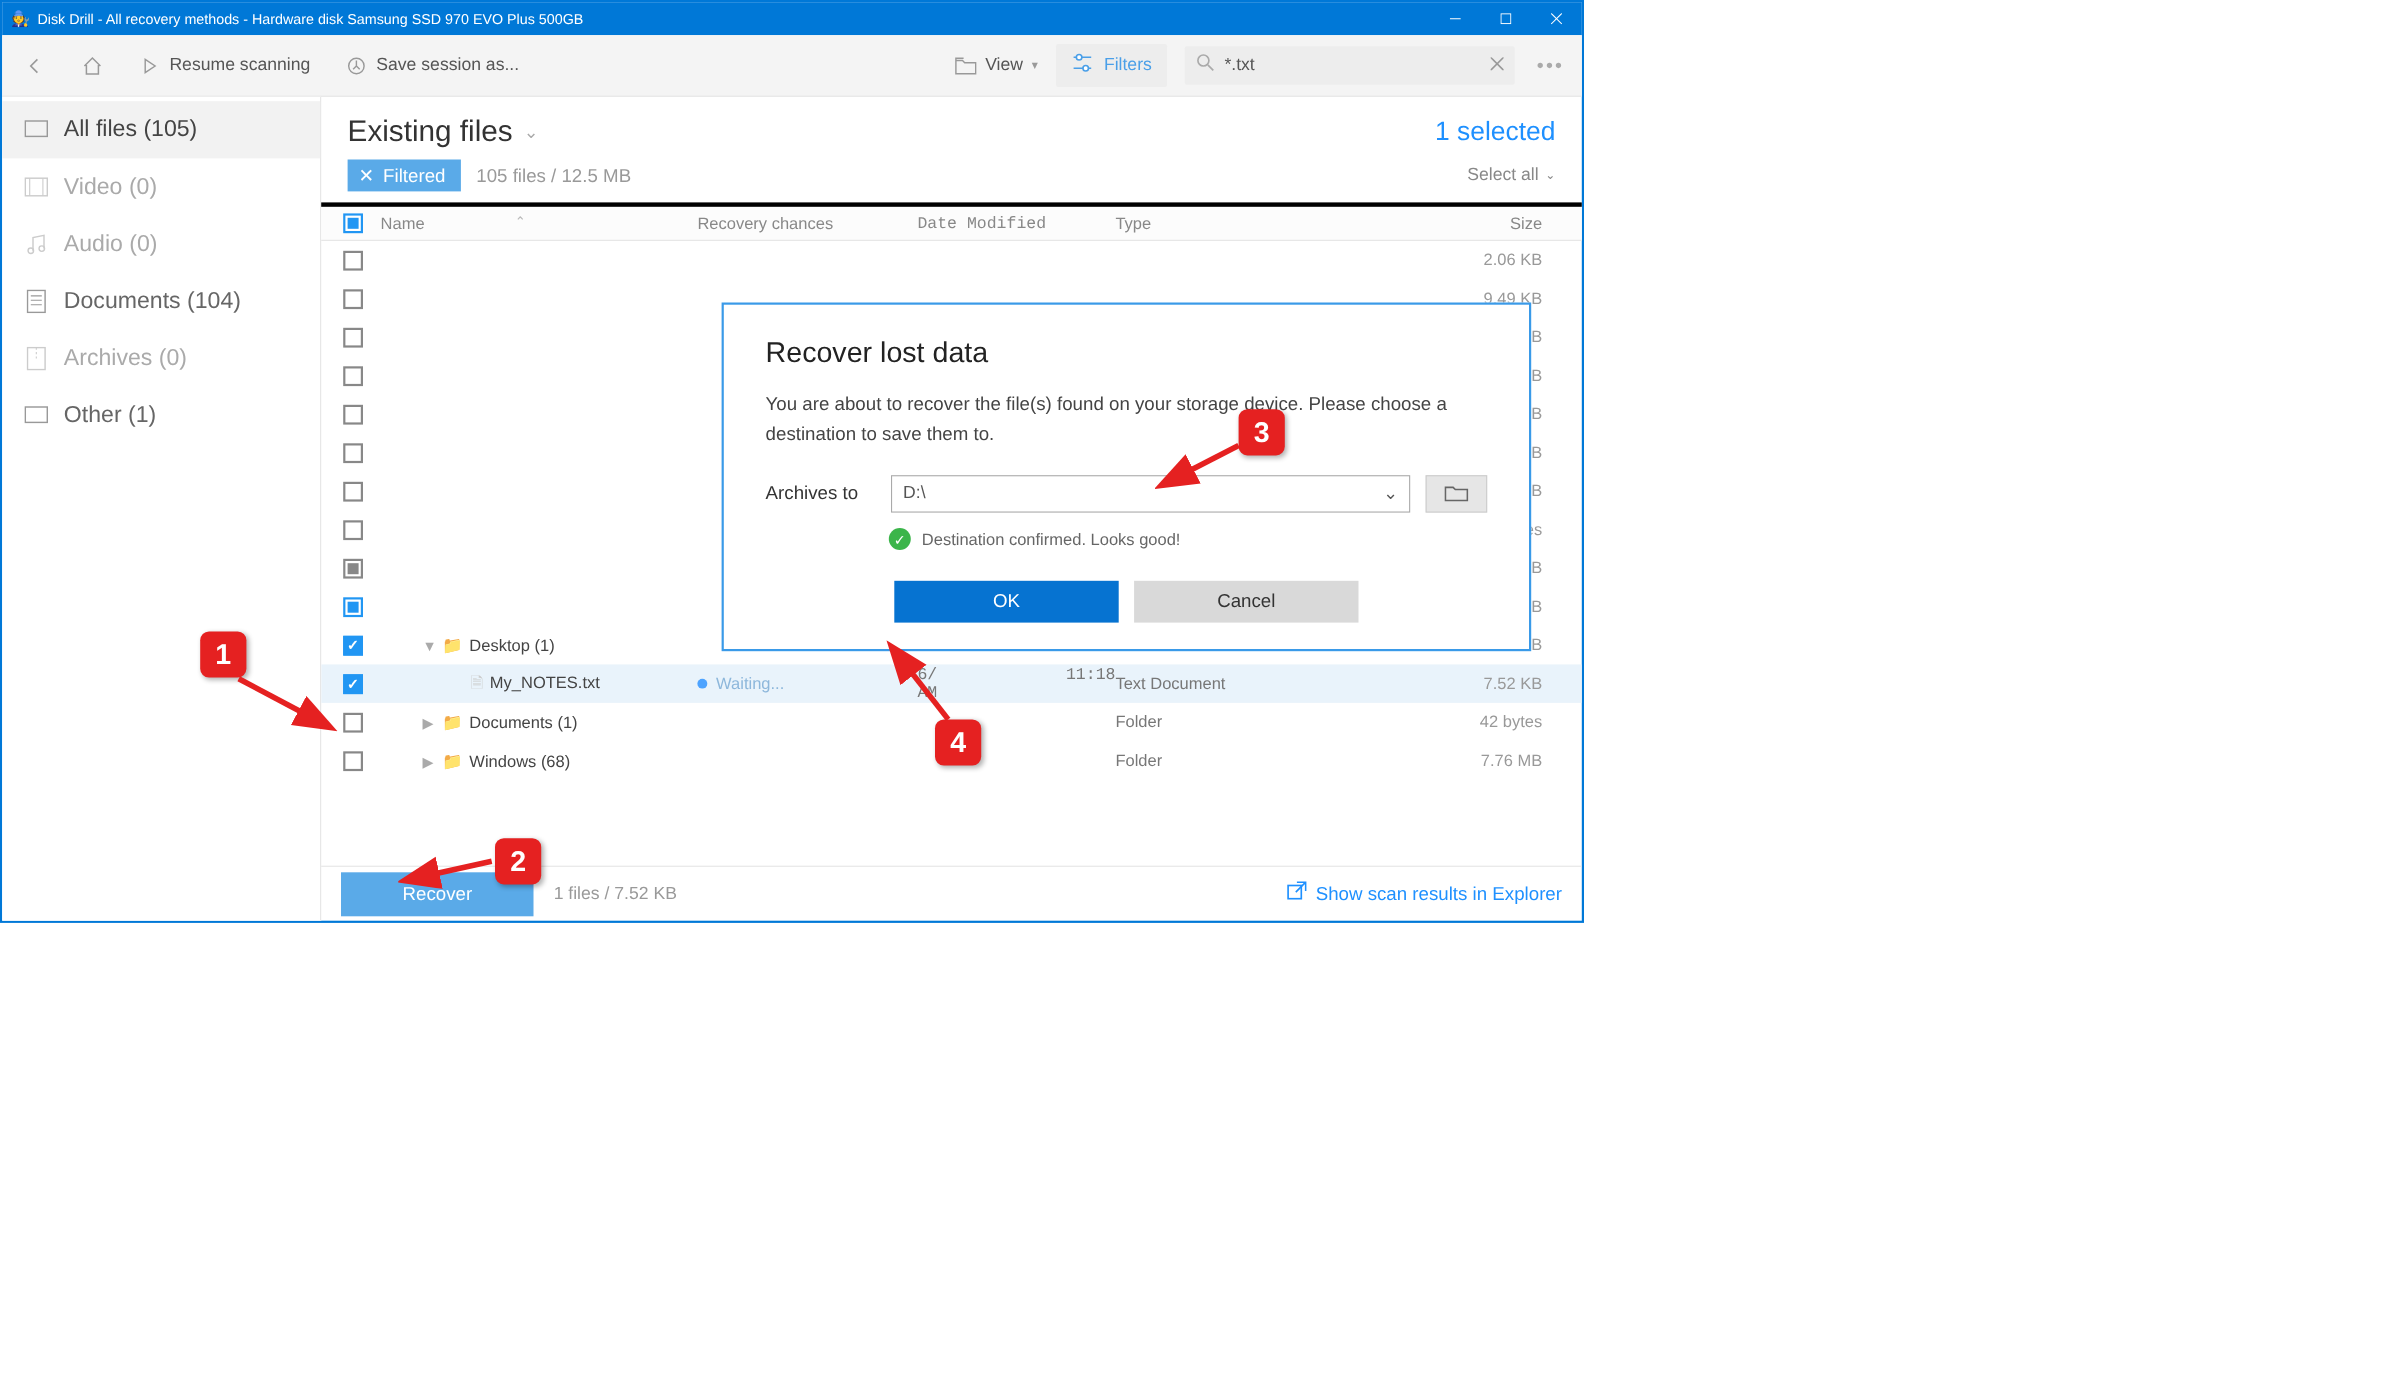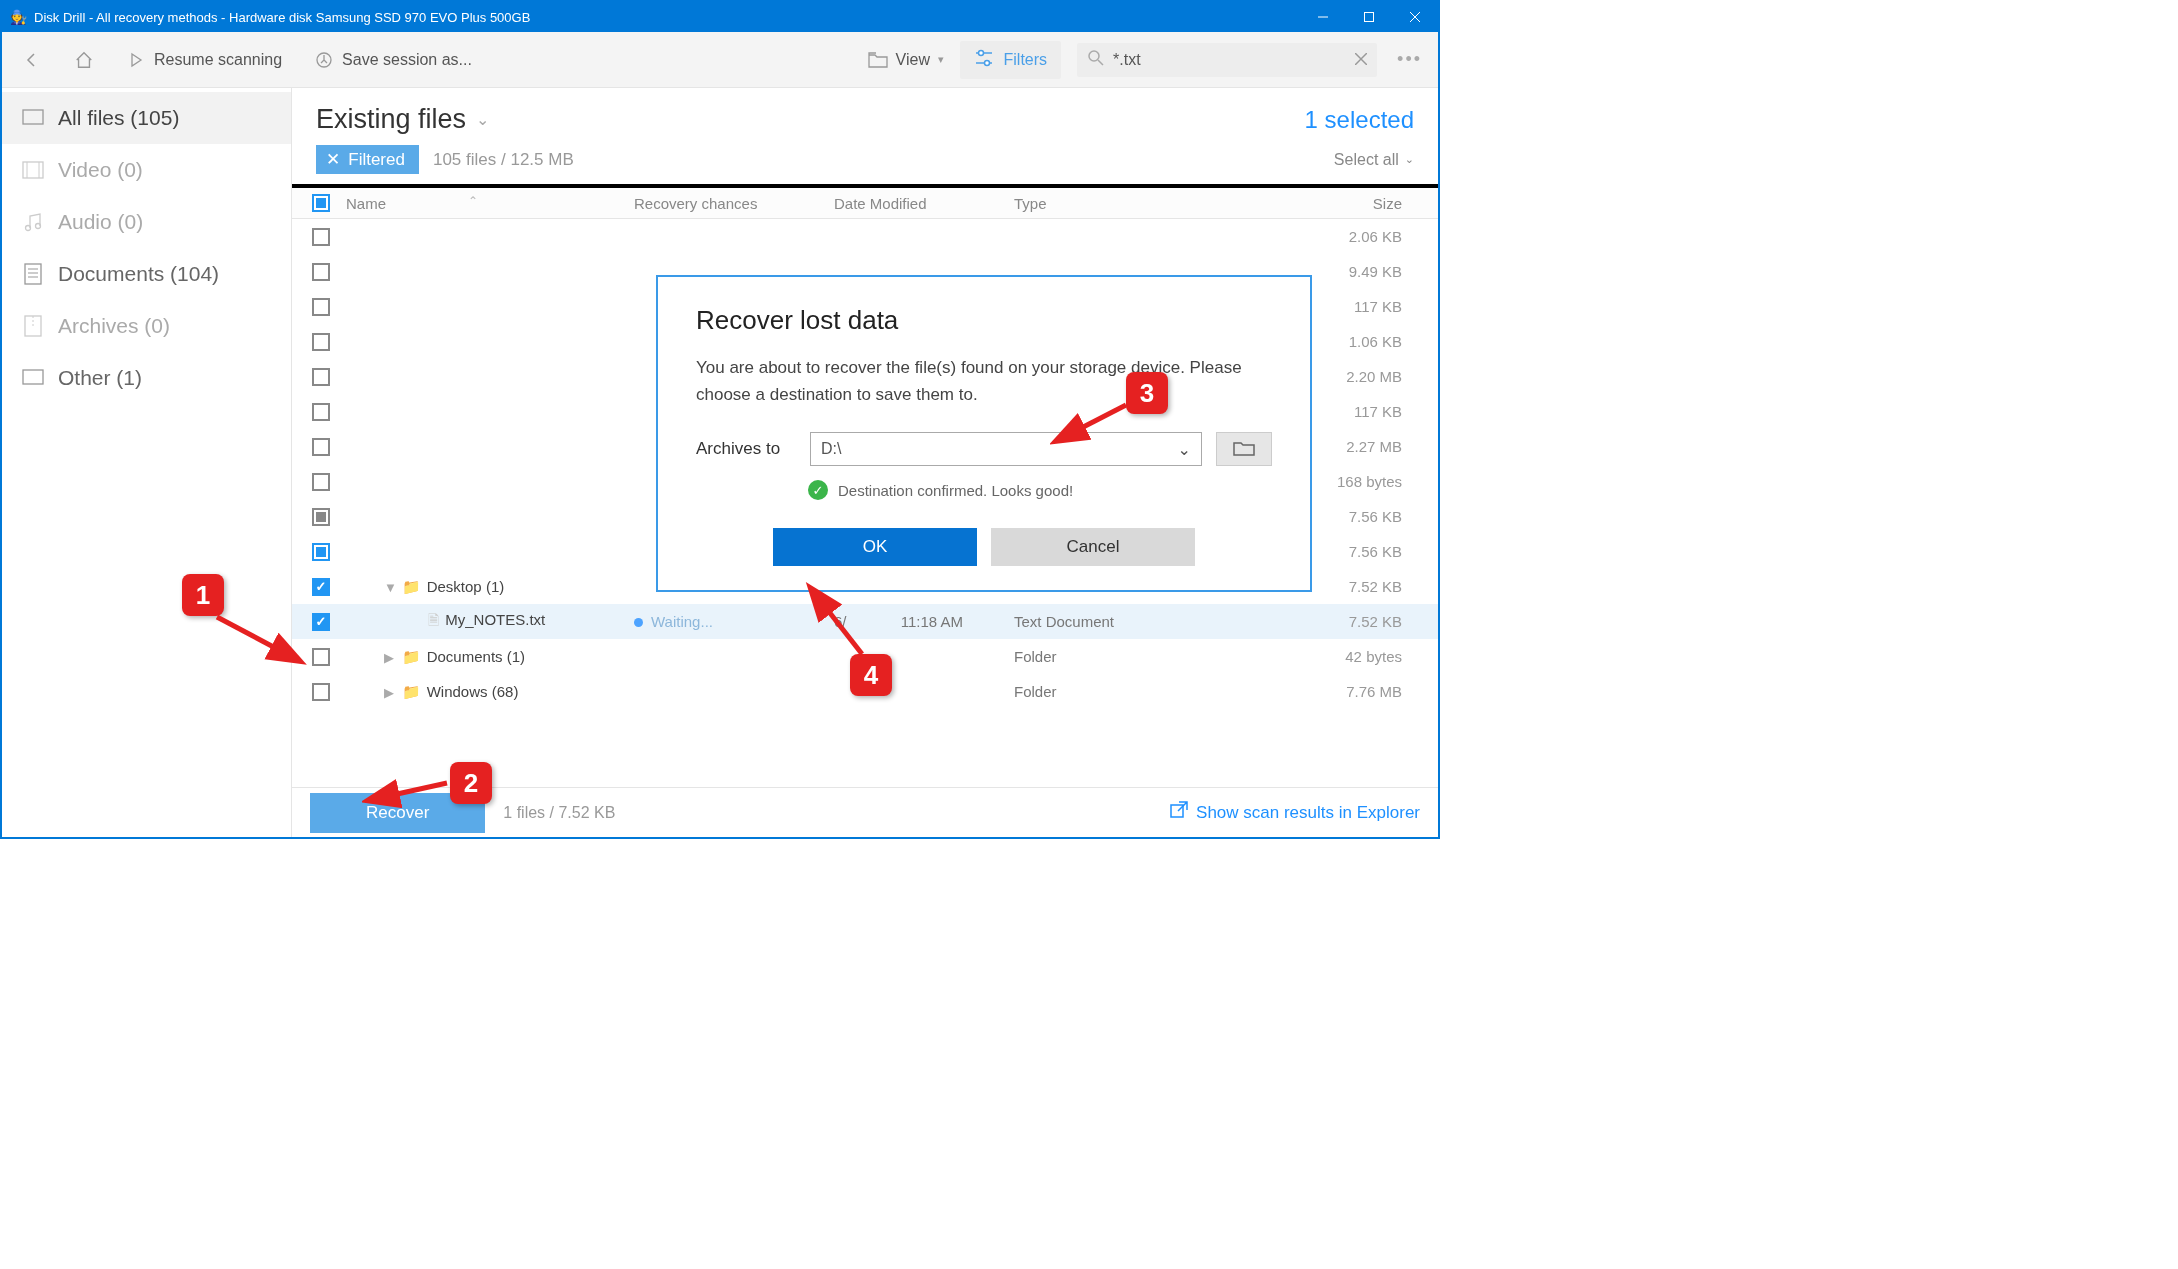--- a/index.html
+++ b/index.html
@@ -40,21 +40,21 @@
 .sub-row { display: flex; align-items: center; justify-content: space-between; margin-top: 10px; }
 .filtered-chip { background: #5aaae8; color: #fff; padding: 4px 14px 4px 10px; font-size: 17px; display: flex; align-items: center; gap: 8px;}
 .file-stats { color: #999; font-size: 17px; margin-left: 14px;}
 .select-all { color: #888; font-size: 16px; display:flex;align-items:center; gap:6px;}
 
 
 .table-header { display: flex; align-items: center; padding: 6px 12px; border-top: 4px solid #000000; border-bottom: 1px solid #e5e5e5; color: #888; font-size: 15px; background: #fcfcfc;}
 .col-check { width: 34px; display:flex; justify-content:center;}
 .col-name { width: 296px; padding-left: 8px; position: relative;}
 .col-recovery { width: 200px; }
-.col-date { width: 180px; }
+.col-date { width: 180px; font-family: Liberation Mono, monospace; }
 .col-type { width: 160px; }
 .col-size { flex: 1; padding-right: 24px; text-align:right;}
 .sort-arrow { position:absolute; left:130px; top:-1px; color:#bbb; font-size:12px;}
 
 
 .rows { flex: 1; overflow-y: auto; position: relative; }
 .row { display: flex; align-items: center; padding: 5px 12px; font-size: 15px; color: #444; height: 35px;}
 .row.selected { background: #e9f3fb; }
 .checkbox { width: 18px; height: 18px; border: 2px solid #2196f3; display: flex; align-items: center; justify-content: center; background: #fff;}
 .checkbox.unchecked { border-color: #888; }
@@ -68,21 +68,21 @@
 .file-ico { color: #ccc; margin-right: 6px; font-size: 14px;}
 .wait-dot { width:9px; height:9px; border-radius:50%; background:#4da3ff; display:inline-block; margin-right:8px;}
 
 
 .footer { height: 50px; border-top: 1px solid #e5e5e5; display: flex; align-items: center; padding: 0 18px; gap: 18px;}
 .recover-btn { background: #5aaae8; color: #fff; padding: 10px 56px; font-size: 17px; border:none;}
 .footer-stats { color: #999; font-size: 16px;}
 .footer-link { color: #1e90ff; font-size: 17px; display:flex; align-items:center; gap:8px;}
 
 
-.dialog { position: absolute; top: 56px; left: 364px; width: 656px; background: #fff; border: 2px solid #3a9ae8; padding: 28px 38px 24px; }
+.dialog { position: absolute; top: 56px; left: 364px; width: 736px; background: #fff; border: 2px solid #3a9ae8; padding: 28px 38px 24px; }
 .dialog-title { font-size: 26px; font-weight: 400; color: #222; margin-bottom: 18px; }
 .dialog-body { font-size: 17px; color: #444; line-height: 1.6; margin-bottom: 24px;}
 .dialog-row { display: flex; align-items: center; gap: 14px; margin-bottom: 14px;}
 .dialog-label { font-size: 17px; width: 100px;}
 .dest-select { flex: 1; border: 1px solid #aaa; height: 34px; display: flex; align-items: center; padding: 0 10px; justify-content: space-between; font-size: 16px; color: #555;}
 .browse-btn { width: 56px; height: 34px; background: #e6e6e6; border: 1px solid #ccc; display: flex; align-items: center; justify-content: center; color: #666;}
 .confirm-row { display: flex; align-items: center; gap: 10px; margin-left: 112px; margin-bottom: 28px; color: #666; font-size: 15px;}
 .check-circle { width: 20px; height: 20px; border-radius: 50%; background: #3bb54a; color: #fff; display: flex; align-items: center; justify-content: center; font-size: 13px;}
 .dialog-btns { display: flex; justify-content: center; gap: 14px; }
 .dlg-btn { width: 204px; height: 38px; display: flex; align-items: center; justify-content: center; font-size: 17px; border: none;}

